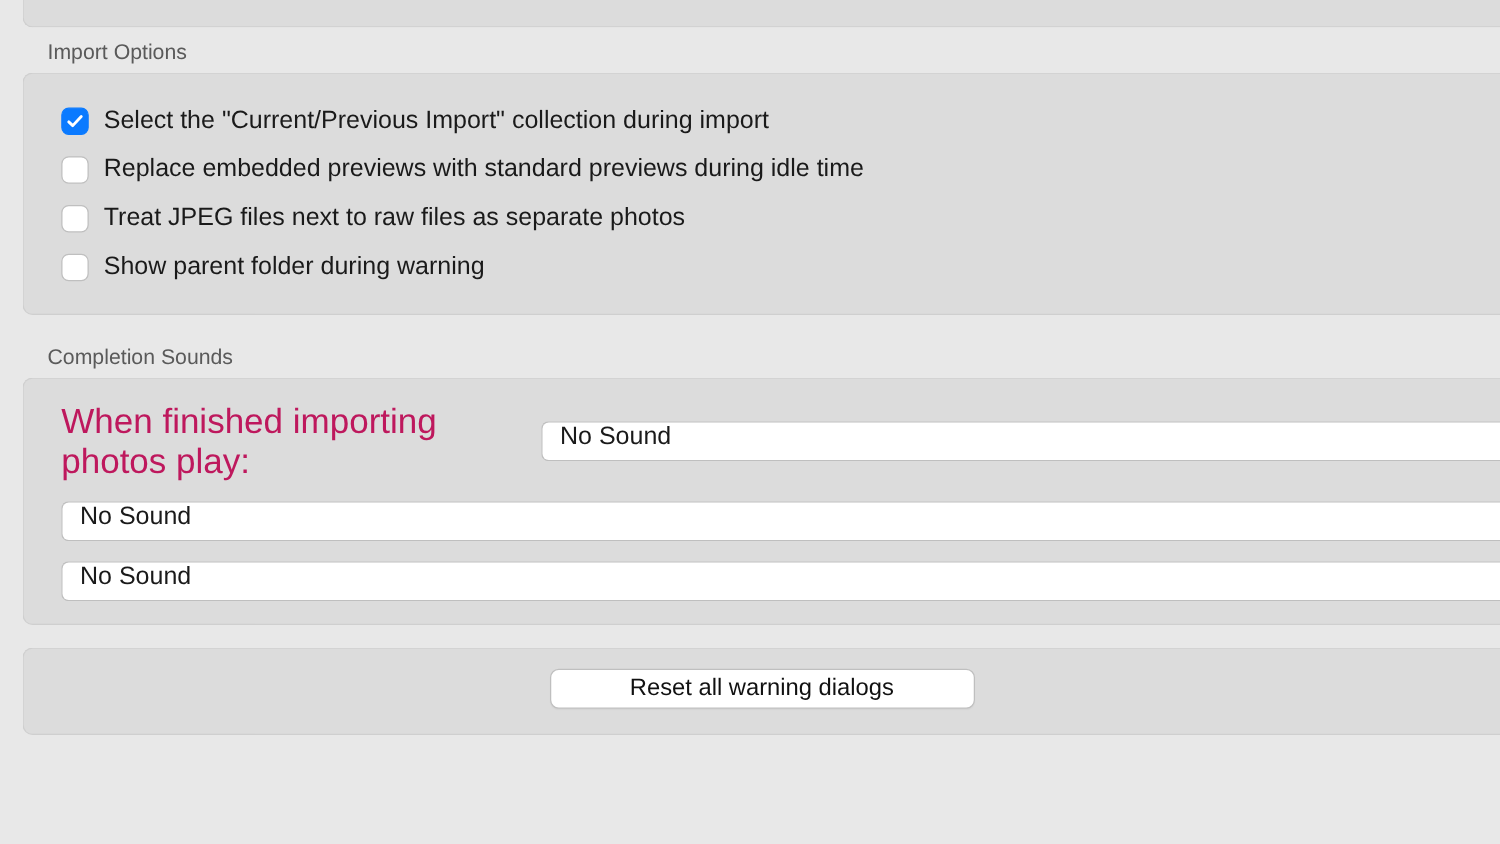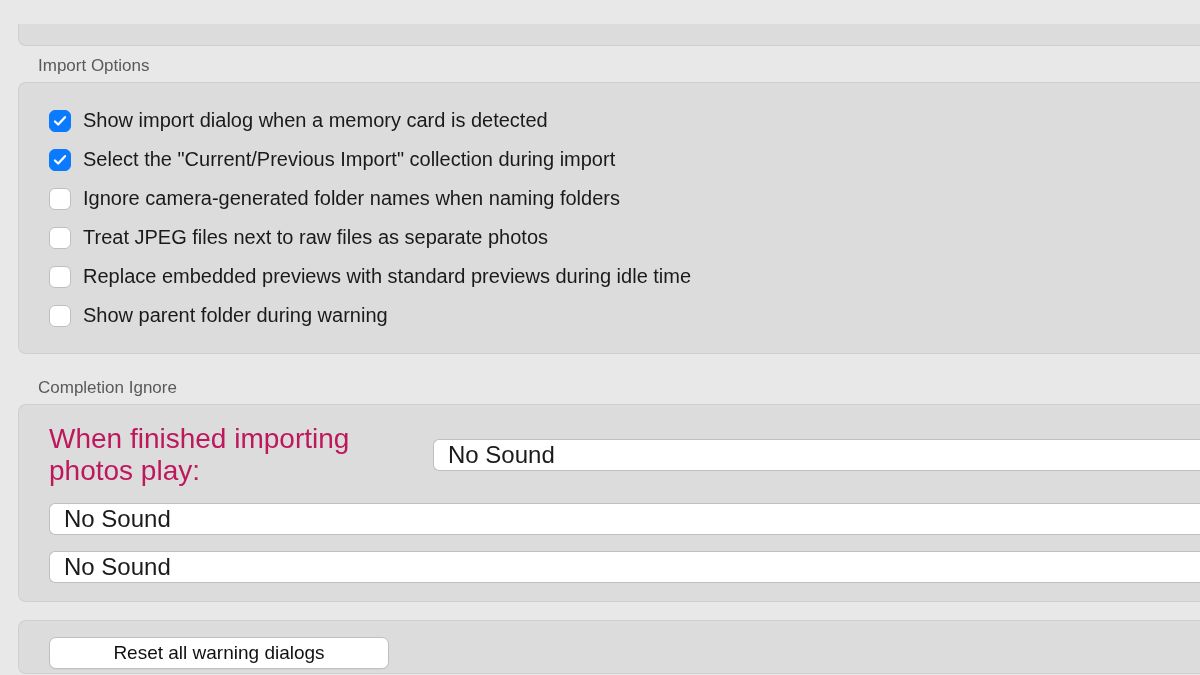--- a/index.html
+++ b/index.html
@@ -6,21 +6,20 @@
   html, body {
     width: 1200px;
     height: 675px;
     overflow: hidden;
     font-family: -apple-system, "Helvetica Neue", Arial, sans-serif;
     background: #e8e8e8;
     color: #111;
   }
   .page {
     padding: 0 18px 0 18px;
-    margin-top: 24px;
   }
   .top-stub {
     height: 22px;
     margin: 0 0 10px 0;
     background: #dcdcdc;
     border: 1px solid #cfcfcf;
     border-top: none;
     border-radius: 0 0 8px 8px;
   }
   .section-title {
@@ -82,29 +81,30 @@
     flex-shrink: 0;
   }
   .select {
     flex: 1;
     height: 32px;
     background: #ffffff;
     border: 1px solid #bfbfbf;
     border-right: none;
     border-radius: 6px 0 0 6px;
     display: flex;
-    align-items: center;
-    padding: 12px 14px;
-    font-size: 24px;
+    align-items: flex-start;
+    padding: 0 14px;
+    font-size: 20px;
     color: #1a1a1a;
   }
 
   .prompts-panel {
-    padding: 16px 30px 4px 30px;
+    padding: 16px 30px 20px 30px;
     display: flex;
+    justify-content: center;
   }
   .reset-btn {
     width: 340px;
     height: 32px;
     background: #ffffff;
     border: 1px solid #bfbfbf;
     border-radius: 7px;
     font-size: 19px;
     color: #111;
     display: flex;
@@ -117,71 +117,57 @@
 </head>
 <body>
 
 <div class="page">
 
   <div class="top-stub open-right"></div>
 
   <div class="section-title">Import Options</div>
   <div class="panel open-right">
 
-    <div class="check-row">
-      <div class="checkbox checked">
-        <svg viewBox="0 0 14 14">
-            <path d="M2 7.5 L5.2 10.5 L12 3.2" stroke="#fff" stroke-width="2.3" fill="none" stroke-linecap="round" stroke-linejoin="round"></path>
-          </svg>
-      </div>
-      <span class="check-label">Show import dialog when a memory card is detected</span>
-    </div>
 
     <div class="check-row">
       <div class="checkbox checked">
         <svg viewBox="0 0 14 14">
             <path d="M2 7.5 L5.2 10.5 L12 3.2" stroke="#fff" stroke-width="2.3" fill="none" stroke-linecap="round" stroke-linejoin="round"></path>
           </svg>
       </div>
       <span class="check-label">Select the "Current/Previous Import" collection during import</span>
     </div>
 
+
     <div class="check-row">
       <div class="checkbox">
         
       </div>
-      <span class="check-label">Ignore camera-generated folder names when naming folders</span>
+      <span class="check-label">Replace embedded previews with standard previews during idle time</span>
     </div>
 
     <div class="check-row">
       <div class="checkbox">
         
       </div>
       <span class="check-label">Treat JPEG files next to raw files as separate photos</span>
     </div>
 
     <div class="check-row">
       <div class="checkbox">
         
       </div>
-      <span class="check-label">Replace embedded previews with standard previews during idle time</span>
-    </div>
-
-    <div class="check-row">
-      <div class="checkbox">
-        
-      </div>
       <span class="check-label">Show parent folder during warning</span>
     </div>
 
   </div>
 
   <div class="spacer-md"></div>
 
-  <div class="section-title">Completion Ignore</div>
+  <div class="section-title">Completion Sounds</div>
   <div class="panel open-right" style="padding-top:10px;padding-bottom:10px;">
 
     <div class="sound-row">
       <div class="sound-label">When finished importing photos play:</div>
       <div class="select">
         <span>No Sound</span>
       </div>
     </div>
 
     <div class="sound-row">

